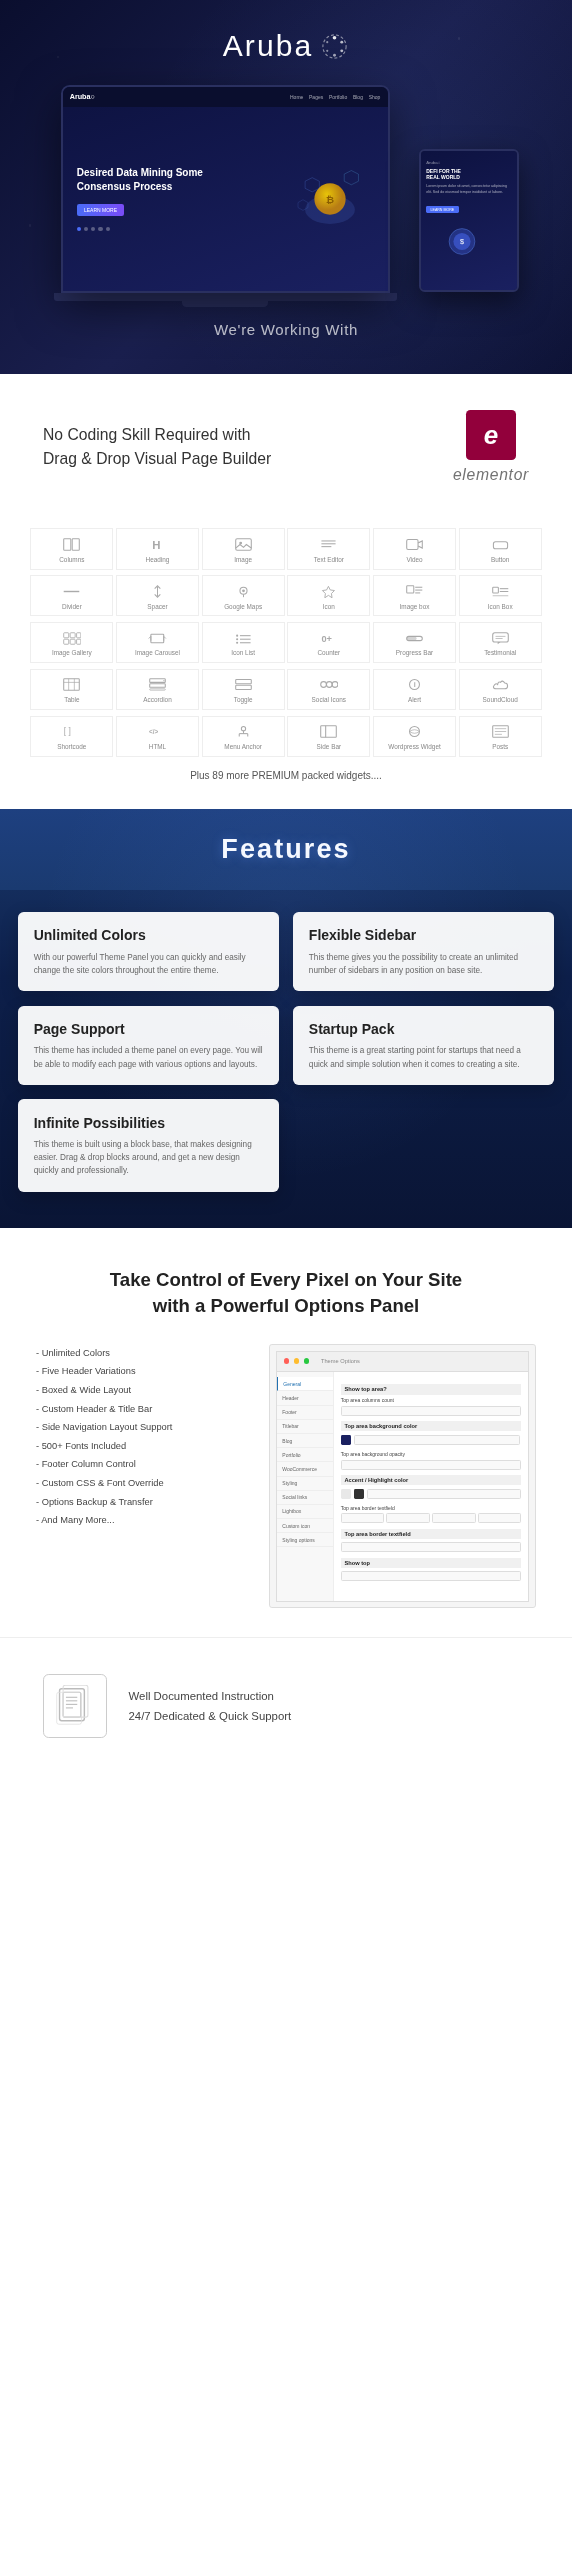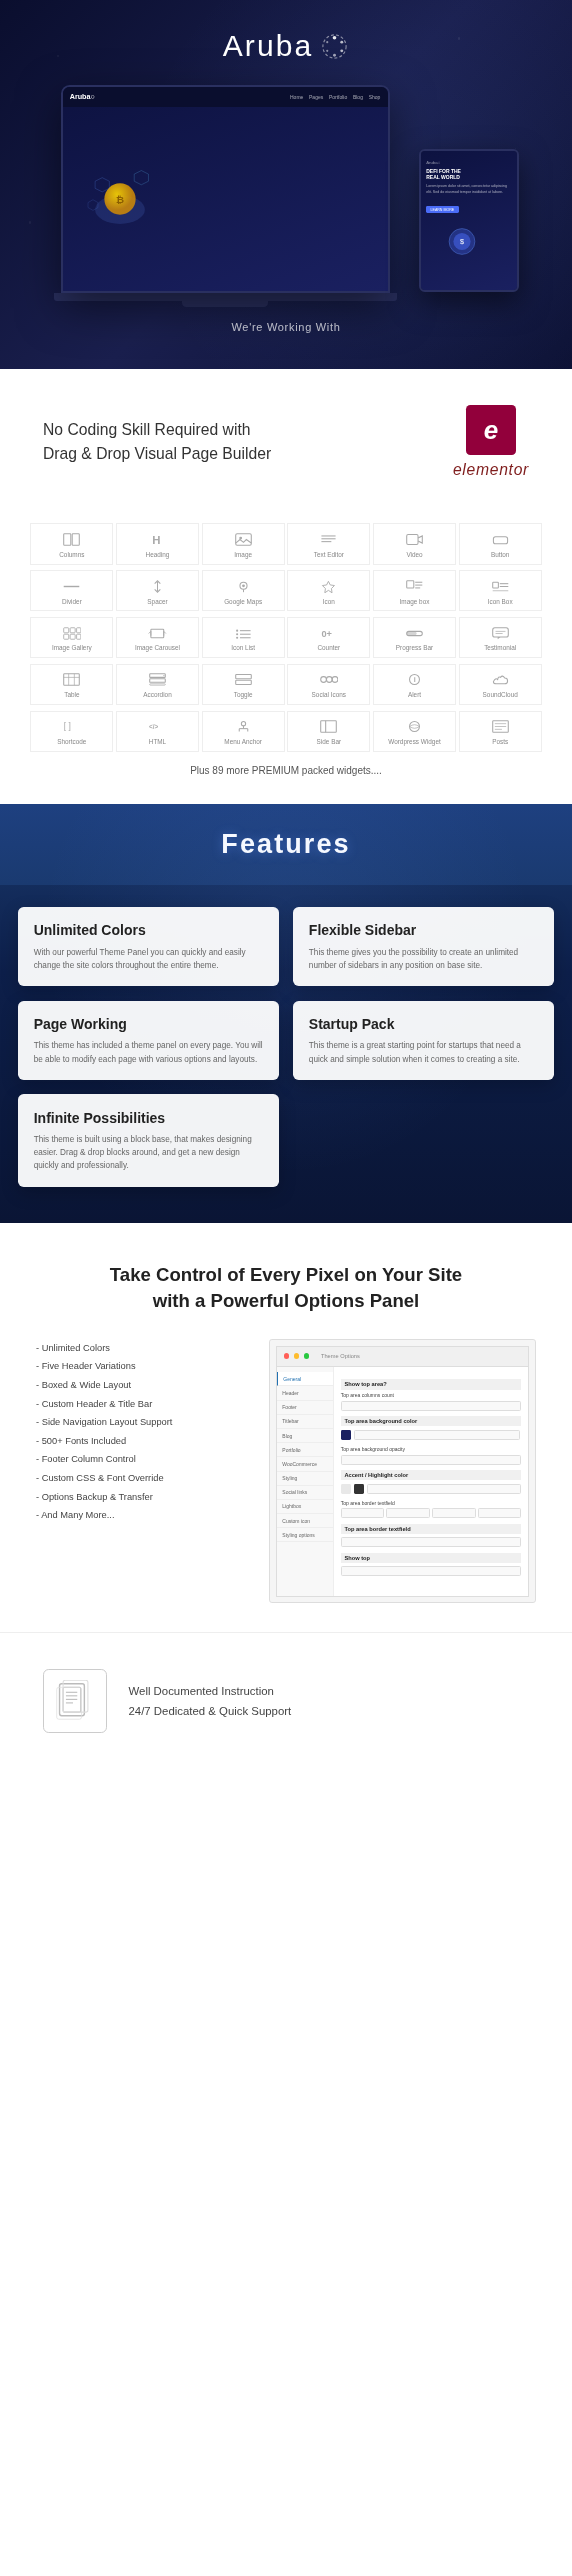--- a/index.html
+++ b/index.html
@@ -167,21 +167,21 @@
     .tablet-btn {
       background: #4a6cf7;
       color: #fff;
       font-size: 3.6px;
       padding: 1.4px 4.3px;
       border-radius: 1.4px;
       display: inline-block;
     }
     .working-with {
       color: rgba(255,255,255,0.7);
-      font-size: 11px;
+      font-size: 15px;
       margin-top: 14.3px;
       z-index: 1;
       letter-spacing: 0.7px;
     }
 
     
     .no-coding-section {
       padding: 36px 43px;
       display: flex;
       align-items: center;
@@ -210,21 +210,21 @@
       justify-content: center;
     }
     .elementor-e {
       color: #fff;
       font-size: 26px;
       font-weight: bold;
       font-style: italic;
     }
     .elementor-label {
       font-size: 15.7px;
-      color: #7f1d1d;
+      color: #737373;
       font-style: italic;
       font-weight: 300;
       letter-spacing: 0.7px;
     }
 
     
     .widgets-section {
       padding: 7.2px 29px 21.5px;
       background: #fff;
     }
@@ -495,20 +495,31 @@
             <span class="nav-logo-sm">Aruba○</span>
             <div class="nav-links">
               <span class="nav-link-sm">Home</span>
               <span class="nav-link-sm">Pages</span>
               <span class="nav-link-sm">Portfolio</span>
               <span class="nav-link-sm">Blog</span>
               <span class="nav-link-sm">Shop</span>
             </div>
           </div>
           <div class="laptop-content">
+            <div class="laptop-text-area">
+              <div class="laptop-headline">Desired Data Mining Some<br>Consensus Process</div>
+              <div class="laptop-btn">LEARN MORE</div>
+              <div class="laptop-dots">
+                <div class="dot-item active"></div>
+                <div class="dot-item"></div>
+                <div class="dot-item"></div>
+                <div class="dot-item"></div>
+                <div class="dot-item"></div>
+              </div>
+            </div>
             <div class="laptop-illustration">
 
               <svg width="72" height="64" viewBox="0 0 100 90">
                 <ellipse cx="50" cy="60" rx="35" ry="20" fill="rgba(100,150,255,0.15)"></ellipse>
                 <circle cx="50" cy="45" r="22" fill="url(#goldGrad)" opacity="0.9"></circle>
                 <defs>
                   <radialGradient id="goldGrad" cx="40%" cy="35%">
                     <stop offset="0%" stop-color="#ffd700"></stop>
                     <stop offset="100%" stop-color="#c8860a"></stop>
                   </radialGradient>
@@ -873,21 +884,21 @@
   <div class="features-grid">
     <div class="feature-card">
       <div class="feature-card-title">Unlimited Colors</div>
       <div class="feature-card-text">With our powerful Theme Panel you can quickly and easily change the site colors throughout the entire theme.</div>
     </div>
     <div class="feature-card">
       <div class="feature-card-title">Flexible Sidebar</div>
       <div class="feature-card-text">This theme gives you the possibility to create an unlimited number of sidebars in any position on base site.</div>
     </div>
     <div class="feature-card">
-      <div class="feature-card-title">Page Working</div>
+      <div class="feature-card-title">Page Support</div>
       <div class="feature-card-text">This theme has included a theme panel on every page. You will be able to modify each page with various options and layouts.</div>
     </div>
     <div class="feature-card">
       <div class="feature-card-title">Startup Pack</div>
       <div class="feature-card-text">This theme is a great starting point for startups that need a quick and simple solution when it comes to creating a site.</div>
     </div>
     <div class="feature-card">
       <div class="feature-card-title">Infinite Possibilities</div>
       <div class="feature-card-text">This theme is built using a block base, that makes designing easier. Drag &amp; drop blocks around, and get a new design quickly and professionally.</div>
     </div>

